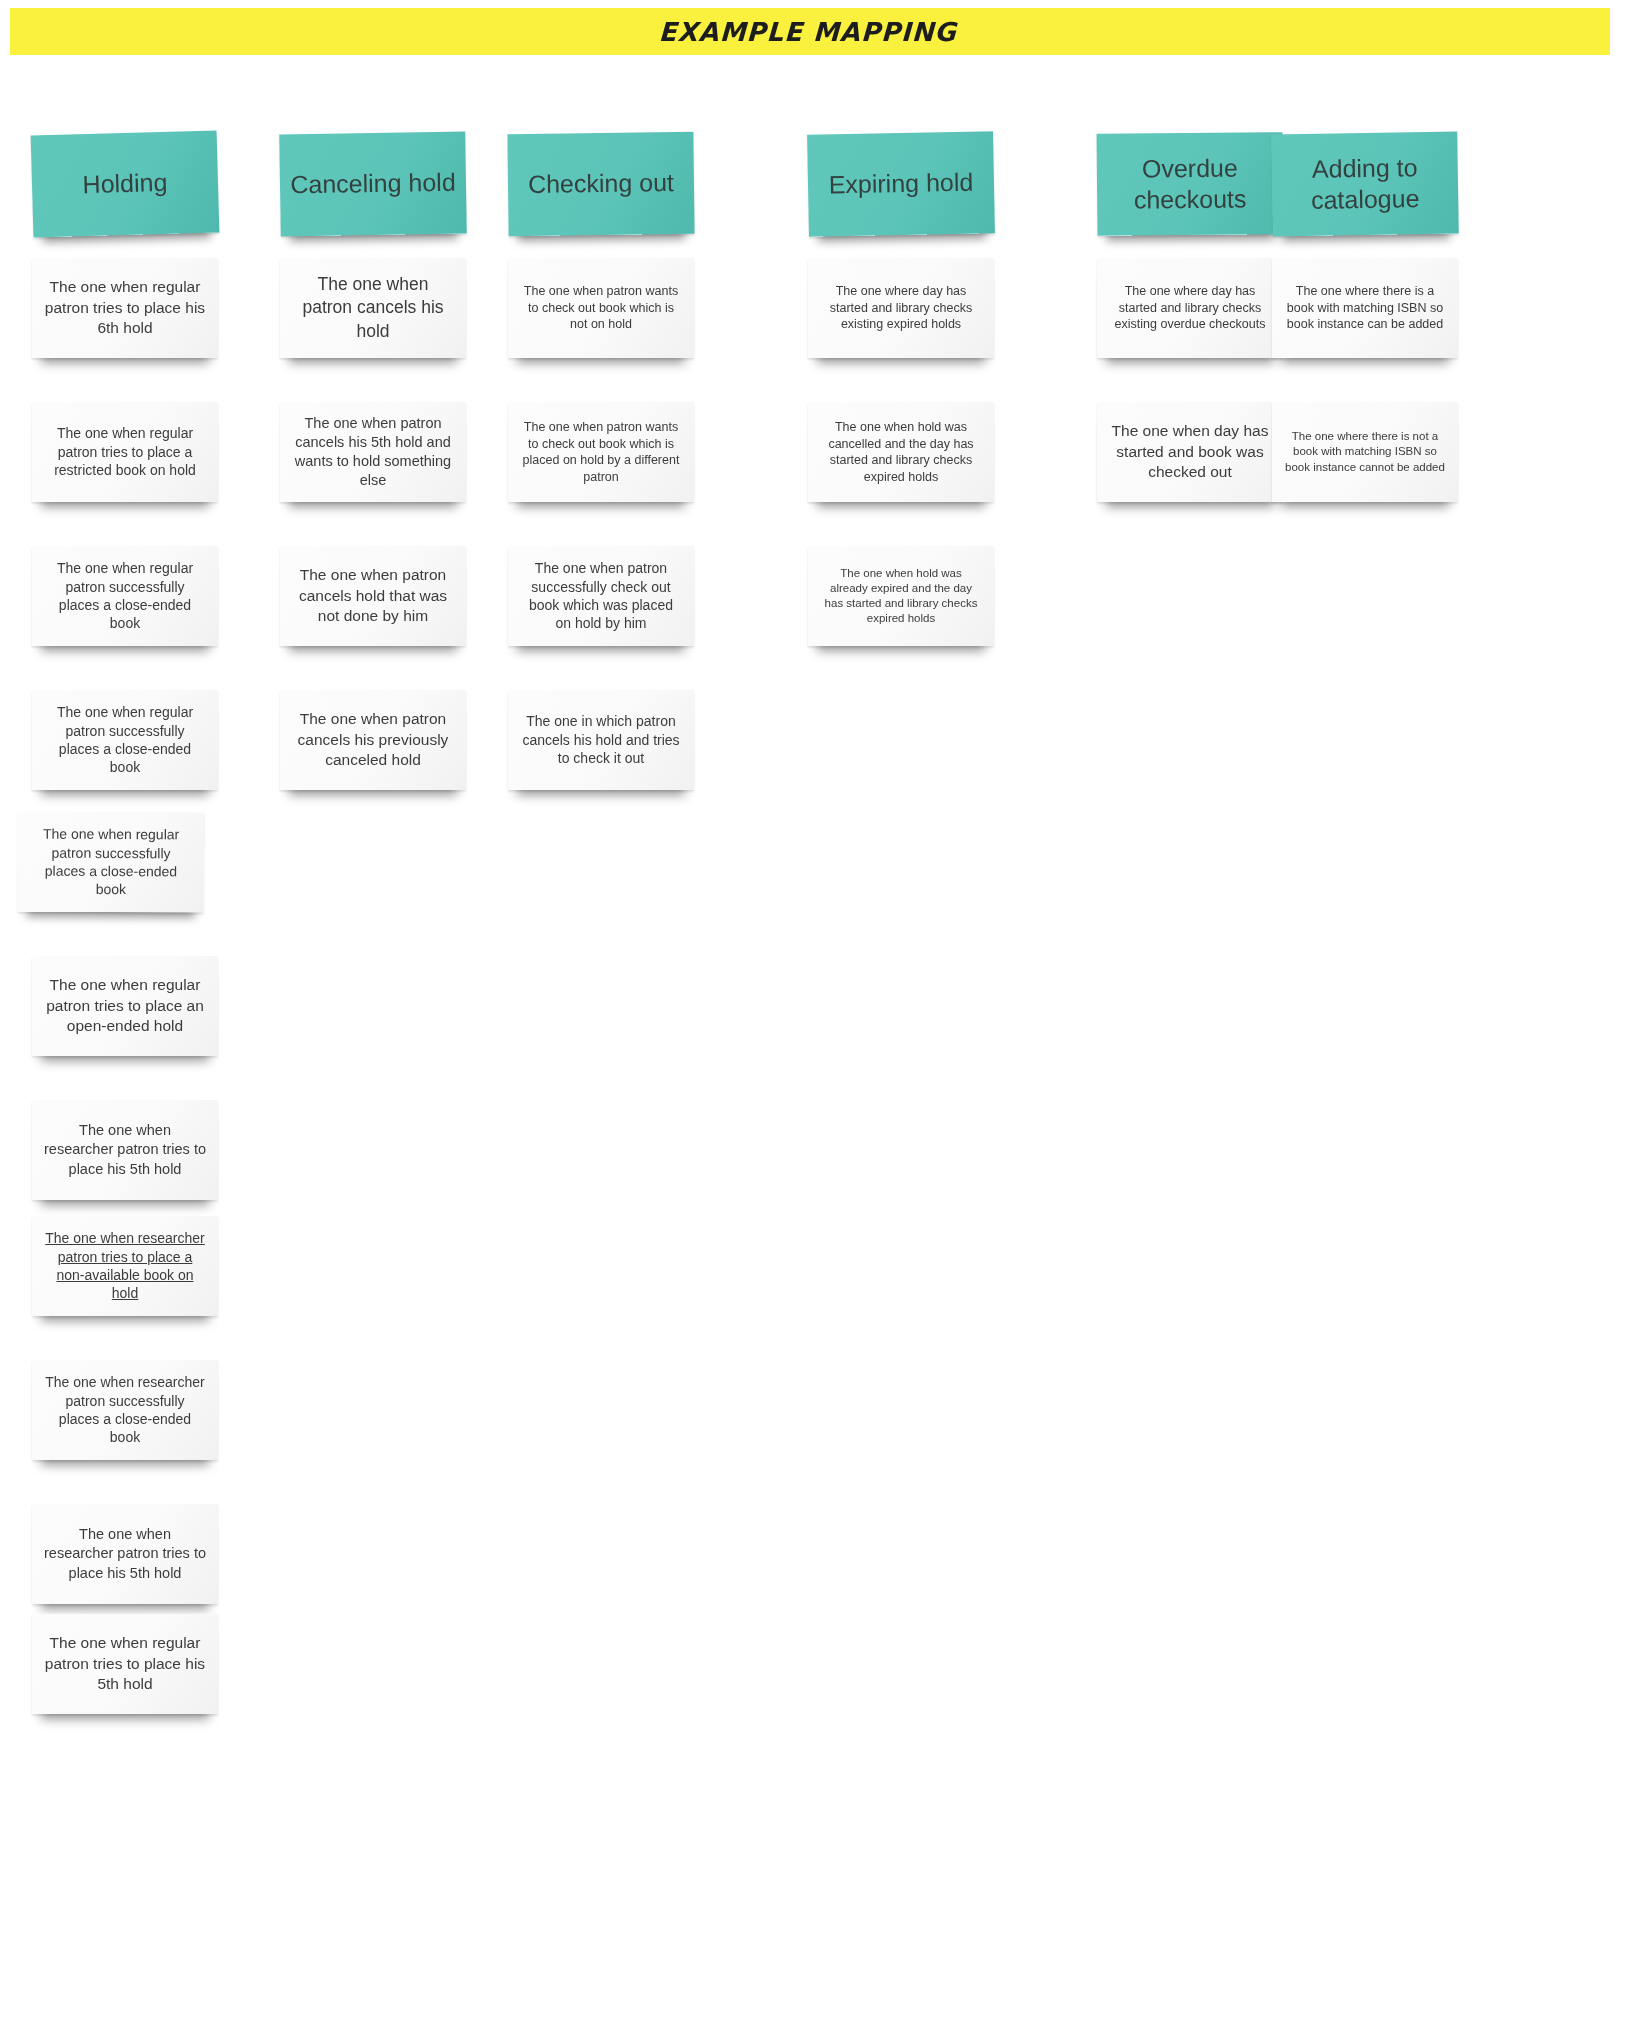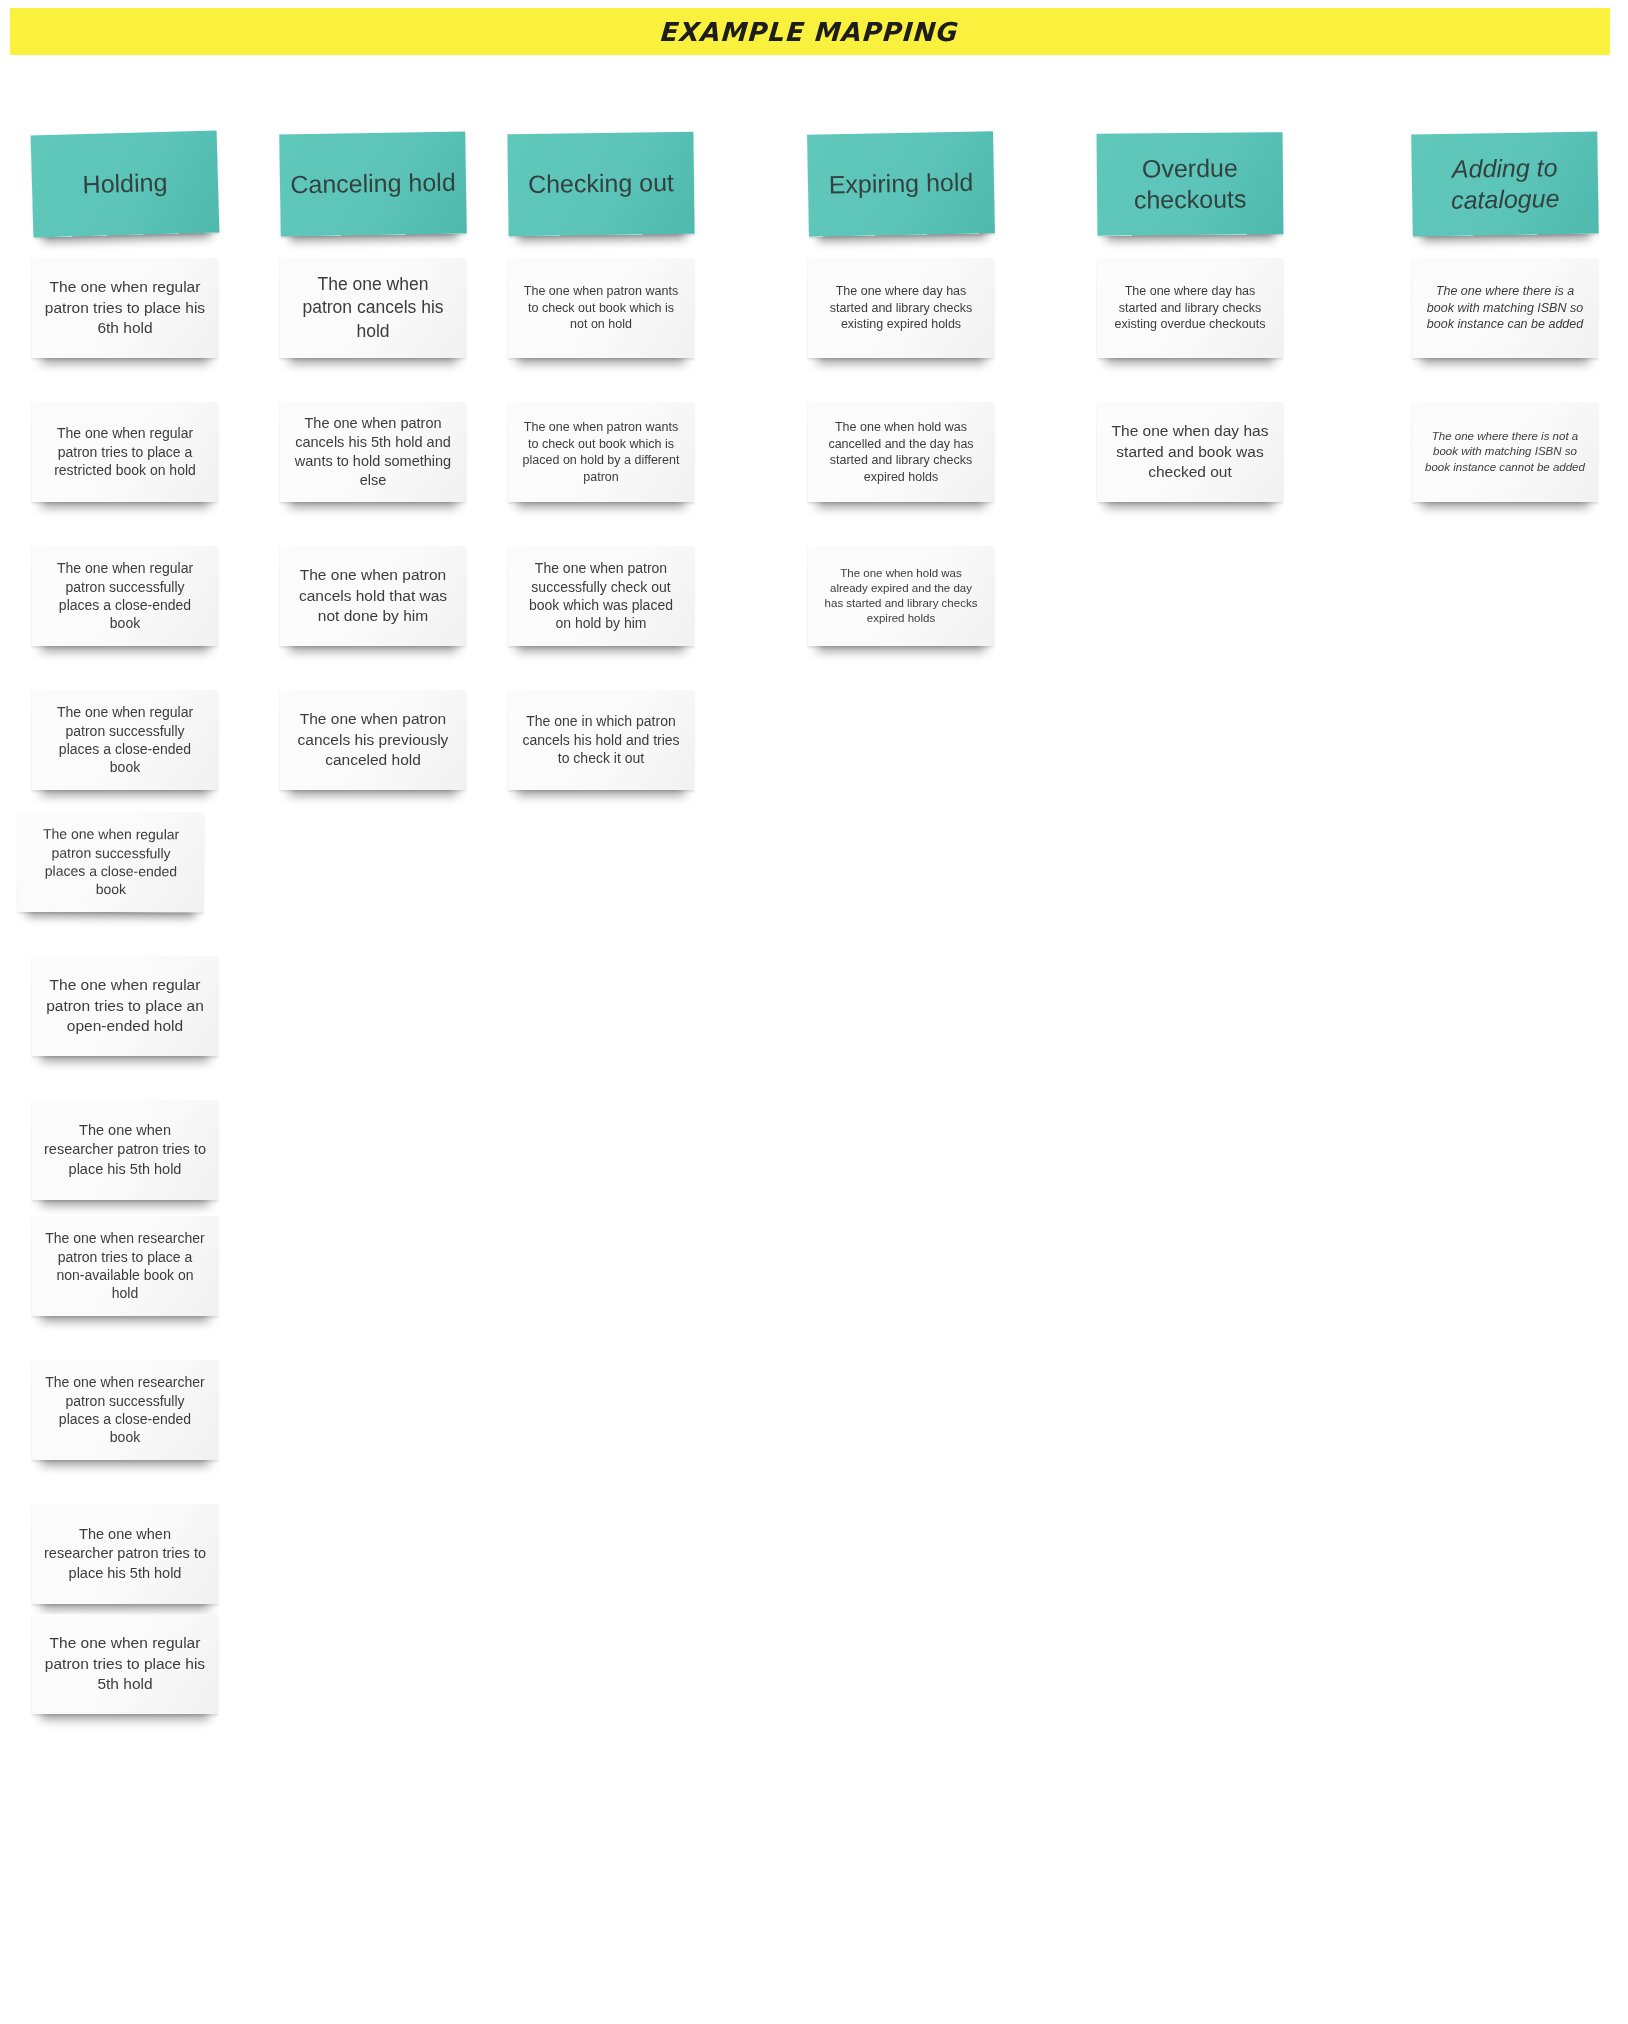--- a/index.html
+++ b/index.html
@@ -35,21 +35,21 @@
   .column {
     position: absolute;
     top: 133px;
     width: 186px;
   }
   .colpos-0 { left: 32px; }
   .colpos-1 { left: 280px; }
   .colpos-2 { left: 508px; }
   .colpos-3 { left: 808px; }
   .colpos-4 { left: 1097px; }
-  .colpos-5 { left: 1412px; font-style: italic; }
+  .colpos-5 { left: 1272px; }
 
   
   .sticky {
     box-sizing: border-box;
     width: 100%;
     display: flex; align-items: center; justify-content: center;
     text-align: center;
     box-shadow: 0 2px 2px rgba(0,0,0,0.10),
                 0 14px 10px -9px rgba(0,0,0,0.40);
   }
@@ -84,21 +84,21 @@
   
   .sz-xs { font-size: 11.5px; }
   .sz-s  { font-size: 12.5px; }
   .sz-m  { font-size: 14px;   }
   .sz-ml { font-size: 14.5px; }
   .sz-l  { font-size: 15.5px; }
   .sz-xl { font-size: 17.5px; }
 
   
   .colpos-0 .notes .note:nth-child(5)  { margin-left: -14px; margin-top: -22px; transform: rotate(0.3deg); }
-  .colpos-0 .notes .note:nth-child(8)  { margin-top: -28px; }
+  .colpos-0 .notes .note:nth-child(8)  { margin-top: -28px; text-decoration: underline; }
   .colpos-0 .notes .note:nth-child(11) { margin-top: -34px; }
   .colpos-0 .notes .note:nth-child(12) { margin-top: 12px; }
 </style>
 </head>
 <body>
 
 <div class="canvas">
 
   <div class="banner">
     <span class="banner-text">EXAMPLE MAPPING</span>

